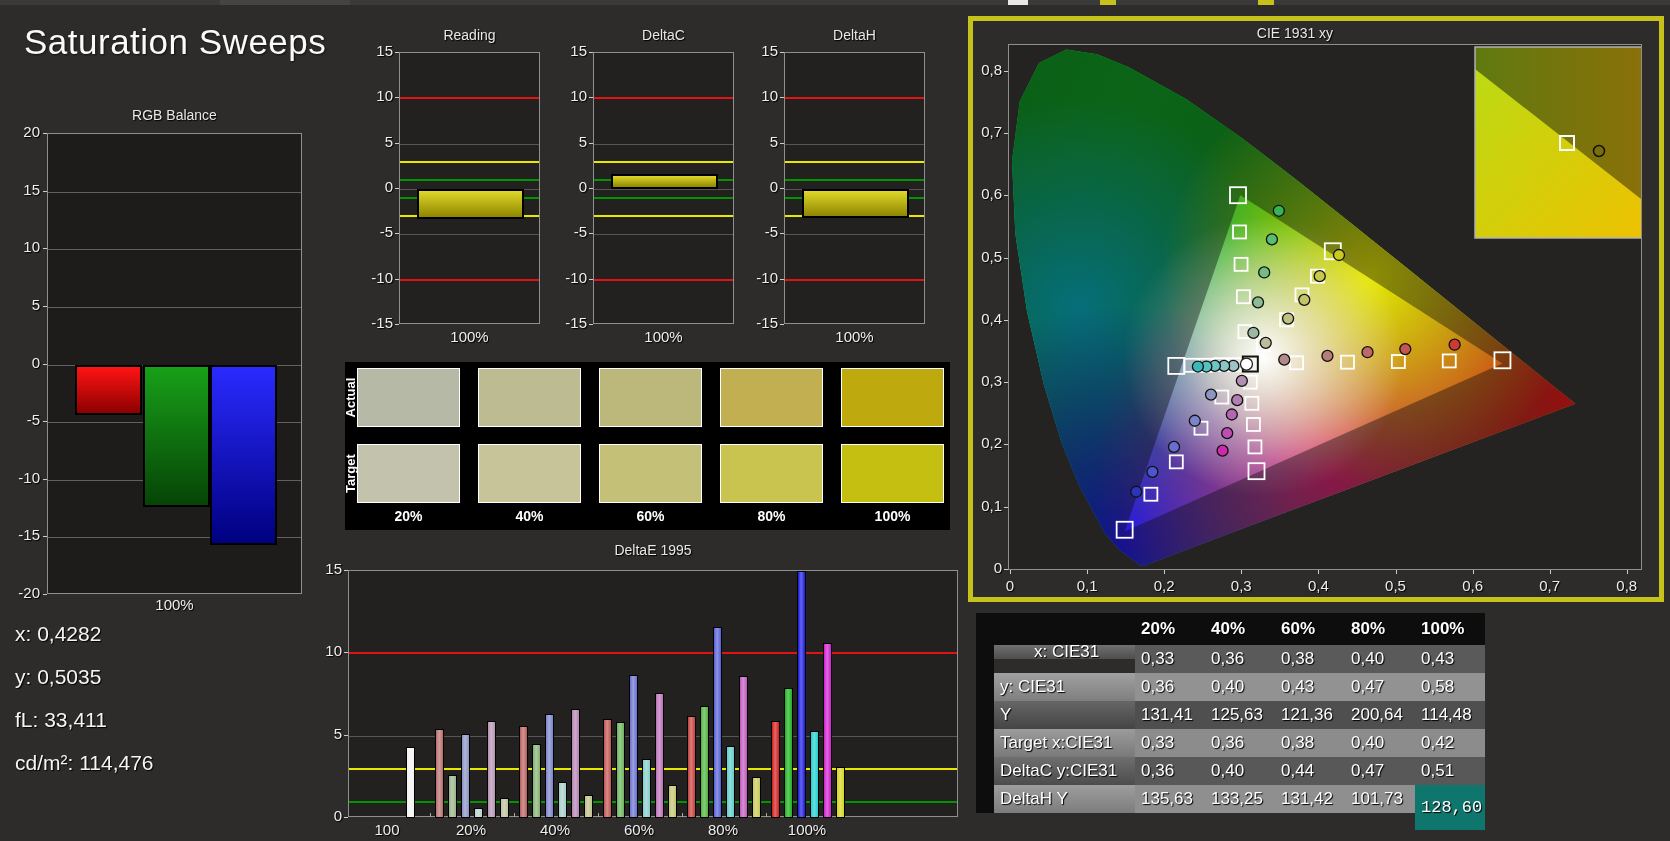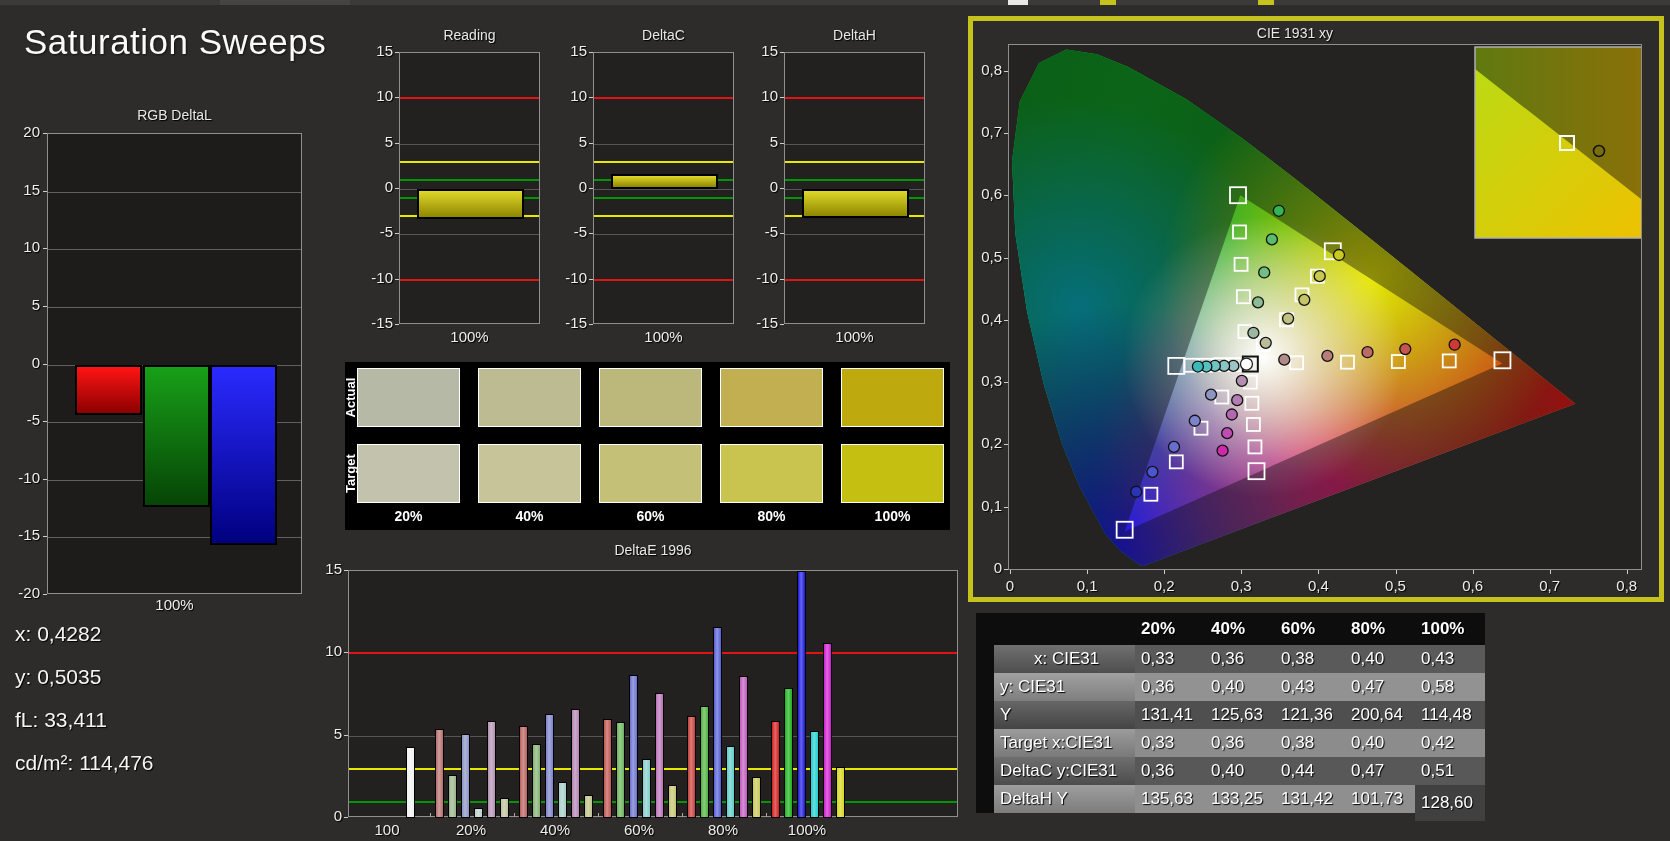--- a/index.html
+++ b/index.html
@@ -235,21 +235,21 @@
       <div class="t-cell" style="width: 18px; height: 32px; background: rgb(13, 13, 13); font-weight: bold;"></div>
       <div class="t-cell" style="width: 141px; height: 32px; background: rgb(13, 13, 13); font-weight: bold;"></div>
       <div class="t-cell" style="width: 70px; height: 32px; background: rgb(13, 13, 13); font-weight: bold;">20%</div>
       <div class="t-cell" style="width: 70px; height: 32px; background: rgb(13, 13, 13); font-weight: bold;">40%</div>
       <div class="t-cell" style="width: 70px; height: 32px; background: rgb(13, 13, 13); font-weight: bold;">60%</div>
       <div class="t-cell" style="width: 70px; height: 32px; background: rgb(13, 13, 13); font-weight: bold;">80%</div>
       <div class="t-cell" style="width: 70px; height: 32px; background: rgb(13, 13, 13); font-weight: bold;">100%</div>
     </div>
     <div class="t-row" style="top: 32px; height: 28px;">
       <div class="t-cell" style="width: 18px; height: 28px; background: rgb(13, 13, 13);"></div>
-      <div class="t-cell" style="width: 141px; height: 28px; background: linear-gradient(rgba(255, 255, 255, 0.133), rgba(0, 0, 0, 0.133)), rgb(90, 90, 90); padding-left: 40px;">x: CIE31</div>
+      <div class="t-cell" style="width: 141px; height: 14px; background: linear-gradient(rgba(255, 255, 255, 0.133), rgba(0, 0, 0, 0.133)), rgb(90, 90, 90); padding-left: 40px;">x: CIE31</div>
       <div class="t-cell" style="width: 70px; height: 28px; background-color: rgb(90, 90, 90);">0,33</div>
       <div class="t-cell" style="width: 70px; height: 28px; background-color: rgb(90, 90, 90);">0,36</div>
       <div class="t-cell" style="width: 70px; height: 28px; background-color: rgb(90, 90, 90);">0,38</div>
       <div class="t-cell" style="width: 70px; height: 28px; background-color: rgb(90, 90, 90);">0,40</div>
       <div class="t-cell" style="width: 70px; height: 28px; background-color: rgb(90, 90, 90);">0,43</div>
     </div>
     <div class="t-row" style="top: 60px; height: 28px;">
       <div class="t-cell" style="width: 18px; height: 28px; background: rgb(13, 13, 13);"></div>
       <div class="t-cell" style="width: 141px; height: 28px; background: linear-gradient(rgba(255, 255, 255, 0.133), rgba(0, 0, 0, 0.133)), rgb(146, 146, 146);">y: CIE31</div>
       <div class="t-cell" style="width: 70px; height: 28px; background-color: rgb(146, 146, 146);">0,36</div>
@@ -285,25 +285,25 @@
       <div class="t-cell" style="width: 70px; height: 28px; background-color: rgb(88, 88, 88);">0,47</div>
       <div class="t-cell" style="width: 70px; height: 28px; background-color: rgb(88, 88, 88);">0,51</div>
     </div>
     <div class="t-row" style="top: 172px; height: 28px;">
       <div class="t-cell" style="width: 18px; height: 28px; background: rgb(13, 13, 13);"></div>
       <div class="t-cell" style="width: 141px; height: 28px; background: linear-gradient(rgba(255, 255, 255, 0.133), rgba(0, 0, 0, 0.133)), rgb(143, 143, 143);">DeltaH Y</div>
       <div class="t-cell" style="width: 70px; height: 28px; background-color: rgb(143, 143, 143);">135,63</div>
       <div class="t-cell" style="width: 70px; height: 28px; background-color: rgb(143, 143, 143);">133,25</div>
       <div class="t-cell" style="width: 70px; height: 28px; background-color: rgb(143, 143, 143);">131,42</div>
       <div class="t-cell" style="width: 70px; height: 28px; background-color: rgb(143, 143, 143);">101,73</div>
-      <div class="t-cell" style="width: 70px; height: 36px; background-color: #404040;">128,60</div>
+      <div class="t-cell" style="width: 70px; height: 45px; background-color: #0f766e; font-family: Liberation Mono, monospace;">128,60</div>
     </div>
   </div>
 
-<div class="panel-title" style="left: 114.5px; top: 107px; width: 120px;">RGB DeltaL</div>
+<div class="panel-title" style="left: 114.5px; top: 107px; width: 120px;">RGB Balance</div>
 <div class="plot" style="left: 47px; top: 133px; width: 255px; height: 461px; background: rgb(29, 28, 27);">
     <div class="gridline" style="top: 403.375px; background: rgb(96, 96, 96);"></div>
     <div class="gridline" style="top: 345.75px; background: rgb(96, 96, 96);"></div>
     <div class="gridline" style="top: 288.125px; background: rgb(96, 96, 96);"></div>
     <div class="gridline" style="top: 230.5px; background: rgb(96, 96, 96);"></div>
     <div class="gridline" style="top: 172.875px; background: rgb(96, 96, 96);"></div>
     <div class="gridline" style="top: 115.25px; background: rgb(96, 96, 96);"></div>
     <div class="gridline" style="top: 57.625px; background: rgb(96, 96, 96);"></div>
     <div class="bar" style="left: 27px; top: 230.5px; width: 67px; height: 50.71px; background: linear-gradient(rgb(255, 20, 20) 0%, rgb(140, 0, 0) 100%);"></div>
     <div class="bar" style="left: 95px; top: 230.5px; width: 67px; height: 142.91px; background: linear-gradient(rgb(24, 160, 24) 0%, rgb(6, 68, 6) 100%);"></div>
@@ -411,21 +411,21 @@
 <div class="ytick" style="left: 780px; top: 233.333px;"></div>
 <div class="tick-label" style="left: 742px; top: 178px; width: 36px;">0</div>
 <div class="ytick" style="left: 780px; top: 188px;"></div>
 <div class="tick-label" style="left: 742px; top: 132.667px; width: 36px;">5</div>
 <div class="ytick" style="left: 780px; top: 142.667px;"></div>
 <div class="tick-label" style="left: 742px; top: 87.3333px; width: 36px;">10</div>
 <div class="ytick" style="left: 780px; top: 97.3333px;"></div>
 <div class="tick-label" style="left: 742px; top: 42px; width: 36px;">15</div>
 <div class="ytick" style="left: 780px; top: 52px;"></div>
 <div class="x-label" style="left: 814.5px; top: 328px; width: 80px;">100%</div>
-<div class="panel-title" style="left: 583px; top: 542px; width: 140px;">DeltaE 1996</div>
+<div class="panel-title" style="left: 583px; top: 542px; width: 140px;">DeltaE 1995</div>
 <div class="plot" style="left: 348px; top: 570px; width: 610px; height: 247px;">
     <div class="gridline" style="top: 164.667px;"></div>
     <div class="gridline" style="top: 82.3333px;"></div>
     <div class="limitline" style="top: 81.3333px; background: rgb(224, 20, 20);"></div>
     <div class="limitline" style="top: 196.6px; background: rgb(232, 232, 0);"></div>
     <div class="limitline" style="top: 229.533px; background: rgb(0, 150, 0);"></div>
     <div class="de-bar" style="left: 56.5px; top: 176.193px; width: 9px; height: 70.8067px; background: linear-gradient(90deg, rgb(242, 242, 242) 0%, rgba(255, 255, 255, 0.333) 45%, rgb(242, 242, 242) 100%), rgb(242, 242, 242);"></div>
     <div class="xtick" style="left: 81px; top: 242px;"></div>
     <div class="de-bar" style="left: 86px; top: 158.08px; width: 9px; height: 88.92px; background: linear-gradient(90deg, rgb(181, 109, 107) 0%, rgba(255, 255, 255, 0.333) 45%, rgb(181, 109, 107) 100%), rgb(181, 109, 107);"></div>
     <div class="de-bar" style="left: 99px; top: 204.187px; width: 9px; height: 42.8133px; background: linear-gradient(90deg, rgb(151, 178, 137) 0%, rgba(255, 255, 255, 0.333) 45%, rgb(151, 178, 137) 100%), rgb(151, 178, 137);"></div>

